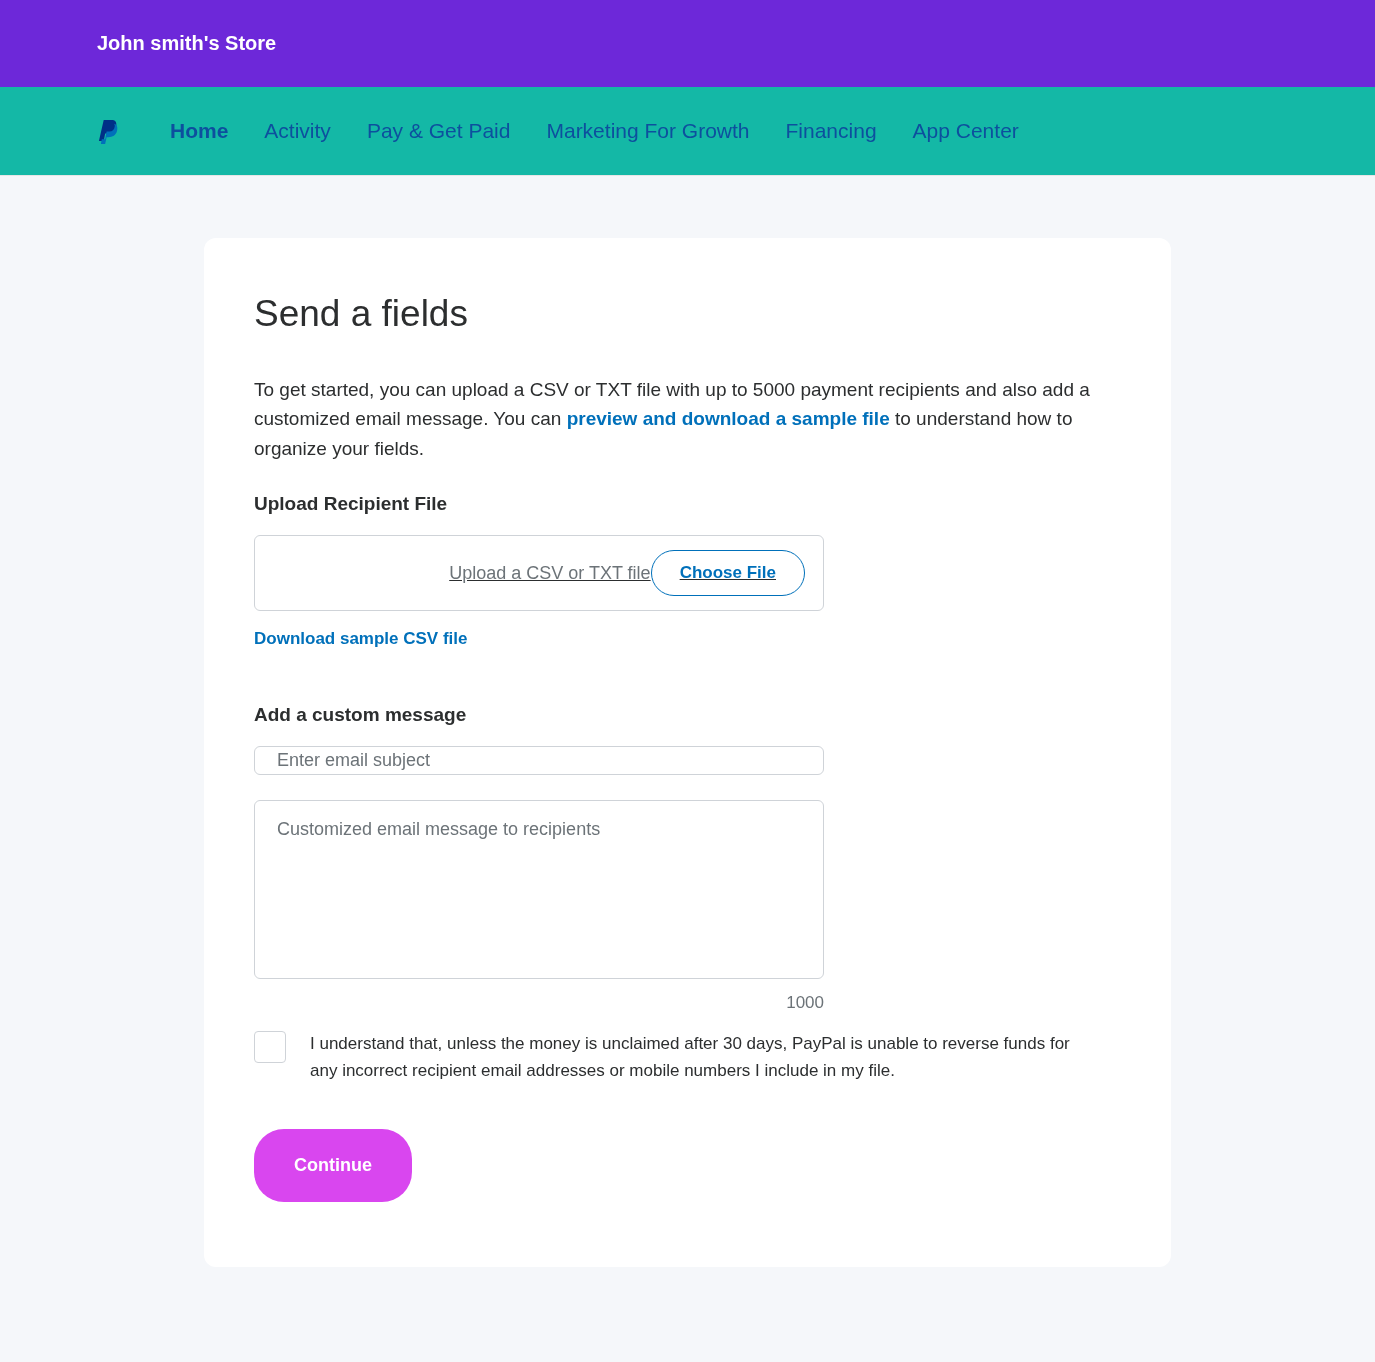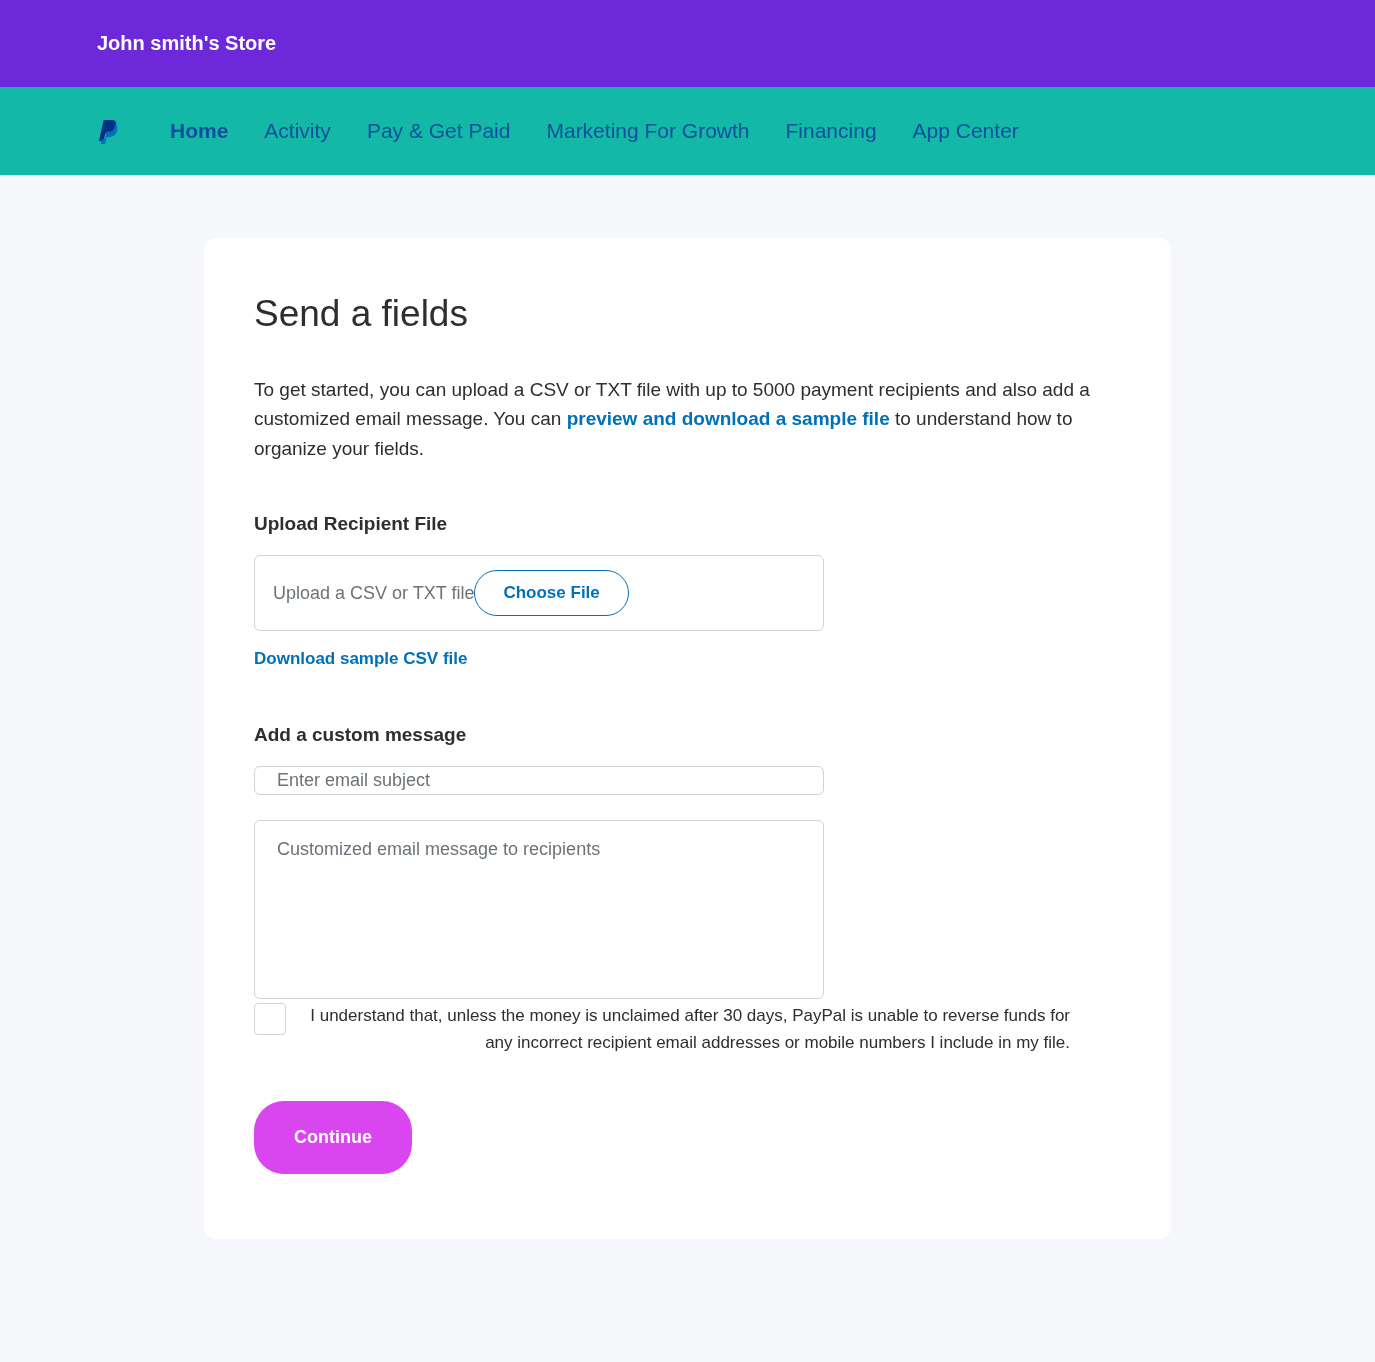--- a/index.html
+++ b/index.html
@@ -76,21 +76,21 @@
       font-size: 37px;
       font-weight: 400;
       color: #2c2e2f;
       margin-bottom: 40px;
     }
     
     .description {
       font-size: 19px;
       line-height: 1.55;
       color: #2c2e2f;
-      margin-bottom: 50px;
+      margin-bottom: 30px;
       max-width: 870px;
     }
     
     .description .link {
       color: #0070ba;
       font-weight: 600;
       cursor: pointer;
     }
     
     .section-heading {
@@ -99,23 +99,24 @@
       color: #2c2e2f;
       margin-bottom: 20px;
     }
     
     .upload-box {
       border: 1px solid #cfd3d8;
       border-radius: 6px;
       padding: 14px 18px;
       display: flex;
       align-items: center;
-      justify-content: flex-start;
+      justify-content: flex-end;
       width: 570px;
       margin-bottom: 18px;
+      text-decoration: underline;
     }
     
     .upload-placeholder {
       color: #6c7378;
       font-size: 18px;
     }
     
     .choose-file-btn {
       border: 1px solid #0070ba;
       background: #fff;
@@ -174,21 +175,20 @@
       font-size: 17px;
       margin-top: 10px;
       margin-bottom: 18px;
     }
     
     .checkbox-row {
       display: flex;
       align-items: flex-start;
       gap: 24px;
       margin-bottom: 45px;
-      text-align: right;
     }
     
     .checkbox {
       width: 32px;
       height: 32px;
       border: 1px solid #cfd3d8;
       border-radius: 4px;
       flex-shrink: 0;
       cursor: pointer;
       background: #fff;
@@ -249,20 +249,21 @@
   </div>
   
   <a class="download-link">Download sample CSV file</a>
   
   <h2 class="section-heading">Add a custom message</h2>
   
   <input type="text" class="text-input" placeholder="Enter email subject" style="">
   
   <textarea class="textarea-input" placeholder="Customized email message to recipients" style=""></textarea>
   
+  <div class="char-counter">1000</div>
   
   <div class="checkbox-row">
     <div class="checkbox"></div>
     <div class="checkbox-label">I understand that, unless the money is unclaimed after 30 days, PayPal is unable to reverse funds for any incorrect recipient email addresses or mobile numbers I include in my file.</div>
   </div>
   
   <button class="continue-btn">Continue</button>
 </div>
 
 </body></html>

